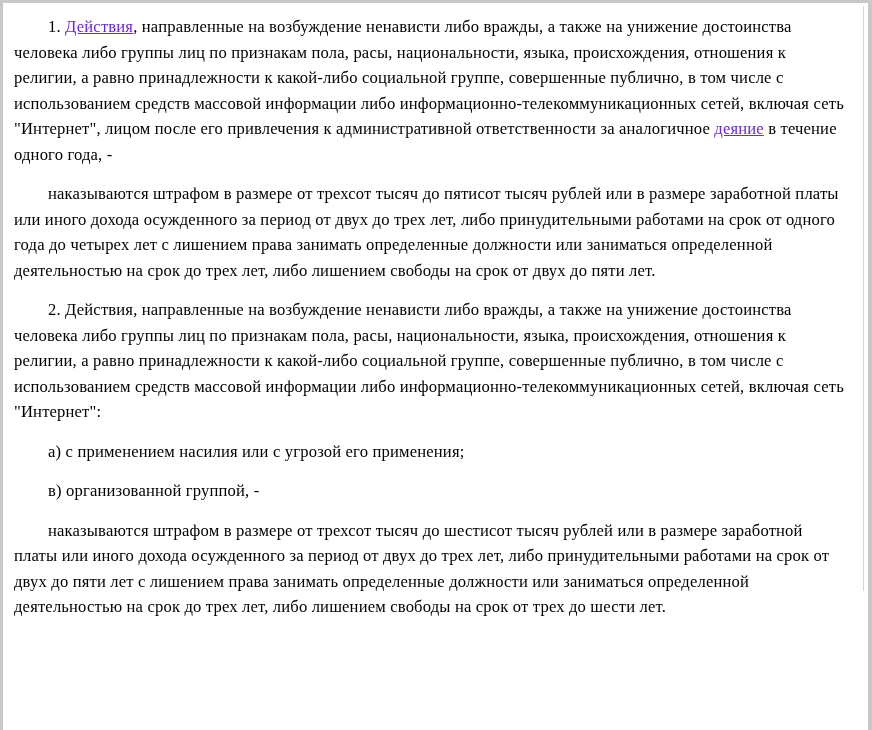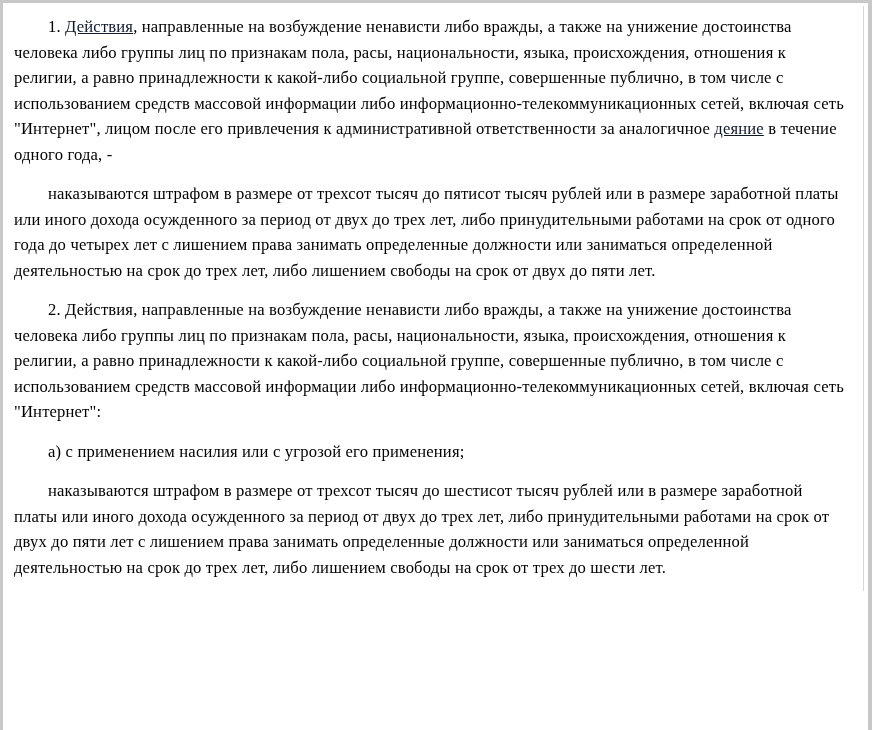--- a/index.html
+++ b/index.html
@@ -76,21 +76,21 @@
     font-size: 16.6px;
     line-height: 25.5px;
     text-align: left;
     text-indent: 34px;
     letter-spacing: 0.01em;
   }
   p.para:last-child {
     margin-bottom: 0;
   }
   a.doclink {
-    color: #0f172a;
+    color: #6d28d9;
     text-decoration: underline;
     cursor: pointer;
   }
 </style>
 </head>
 <body>
 
 <div class="page">
 
   <div class="edge-top"></div>
@@ -99,16 +99,17 @@
 
   <div class="scroll-track">
     <div class="scroll-thumb"></div>
   </div>
 
   <div class="content" id="doc-content">
       <p class="para"><span>1. </span><a class="doclink" href="#">Действия</a><span>, направленные на возбуждение ненависти либо вражды, а также на унижение достоинства человека либо группы лиц по признакам пола, расы, национальности, языка, происхождения, отношения к религии, а равно принадлежности к какой-либо социальной группе, совершенные публично, в том числе с использованием средств массовой информации либо информационно-телекоммуникационных сетей, включая сеть "Интернет", лицом после его привлечения к административной ответственности за аналогичное </span><a class="doclink" href="#">деяние</a><span> в течение одного года, -</span></p>
       <p class="para"><span>наказываются штрафом в размере от трехсот тысяч до пятисот тысяч рублей или в размере заработной платы или иного дохода осужденного за период от двух до трех лет, либо принудительными работами на срок от одного года до четырех лет с лишением права занимать определенные должности или заниматься определенной деятельностью на срок до трех лет, либо лишением свободы на срок от двух до пяти лет.</span></p>
       <p class="para"><span>2. Действия, направленные на возбуждение ненависти либо вражды, а также на унижение достоинства человека либо группы лиц по признакам пола, расы, национальности, языка, происхождения, отношения к религии, а равно принадлежности к какой-либо социальной группе, совершенные публично, в том числе с использованием средств массовой информации либо информационно-телекоммуникационных сетей, включая сеть "Интернет":</span></p>
       <p class="para"><span>а) с применением насилия или с угрозой его применения;</span></p>
+      <p class="para"><span>в) организованной группой, -</span></p>
       <p class="para"><span>наказываются штрафом в размере от трехсот тысяч до шестисот тысяч рублей или в размере заработной платы или иного дохода осужденного за период от двух до трех лет, либо принудительными работами на срок от двух до пяти лет с лишением права занимать определенные должности или заниматься определенной деятельностью на срок до трех лет, либо лишением свободы на срок от трех до шести лет.</span></p>
     </div>
 
 </div>
 
 </body></html>

